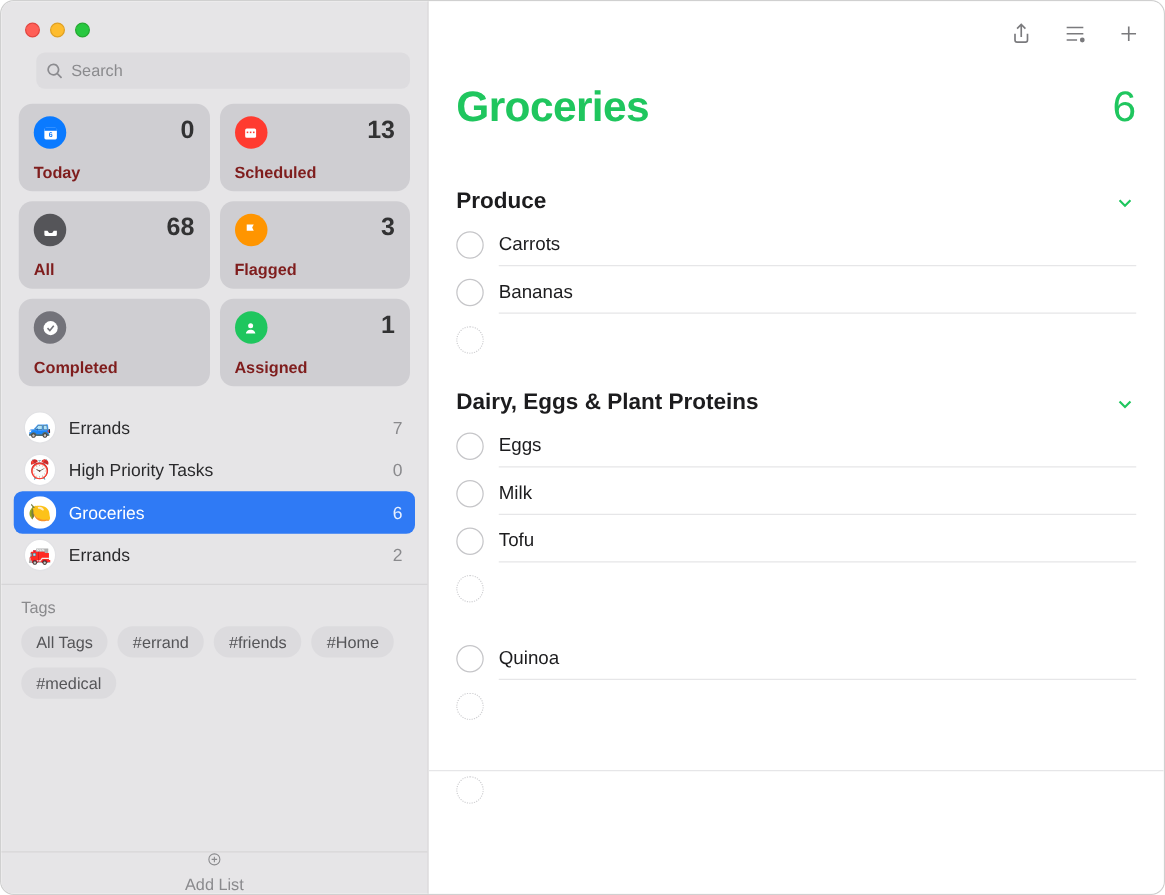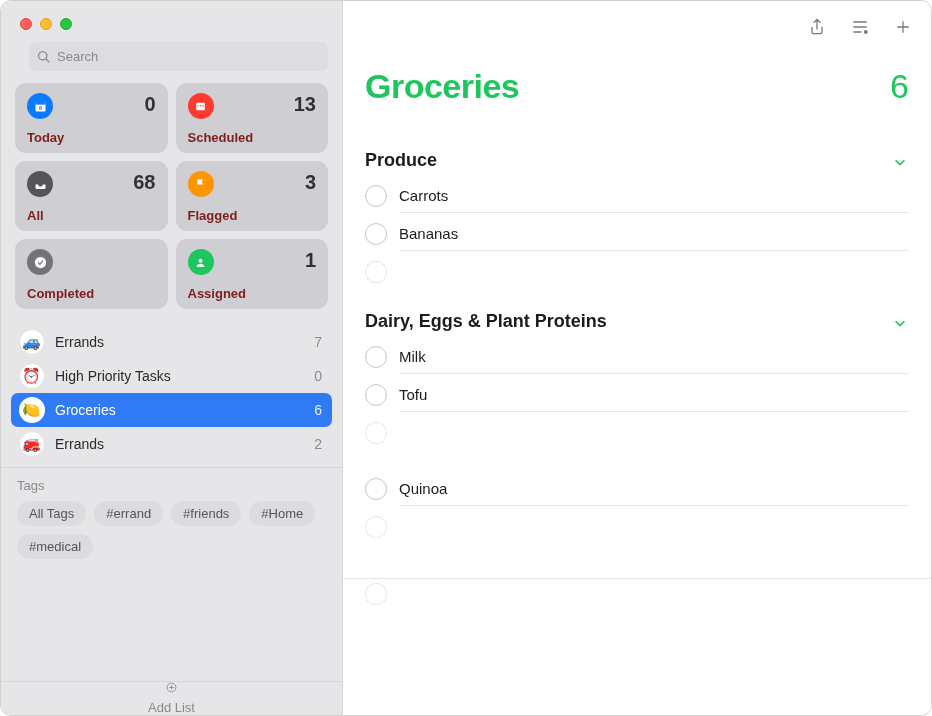--- a/index.html
+++ b/index.html
@@ -294,20 +294,24 @@
         <div class="section">
           <div class="section-head">
             <span>Dairy, Eggs &amp; Plant Proteins</span>
             <span class="chev"><svg viewBox="0 0 16 16">
                 <path d="M3 6l5 5 5-5"></path>
               </svg></span>
           </div>
           <div class="items">
             <div class="item">
               <span class="circle"></span>
+              <span class="title">Eggs</span>
+            </div>
+            <div class="item">
+              <span class="circle"></span>
               <span class="title">Milk</span>
             </div>
             <div class="item">
               <span class="circle"></span>
               <span class="title">Tofu</span>
             </div>
             <div class="item new last">
               <span class="circle dotted"></span>
               <span class="title"></span>
             </div>

